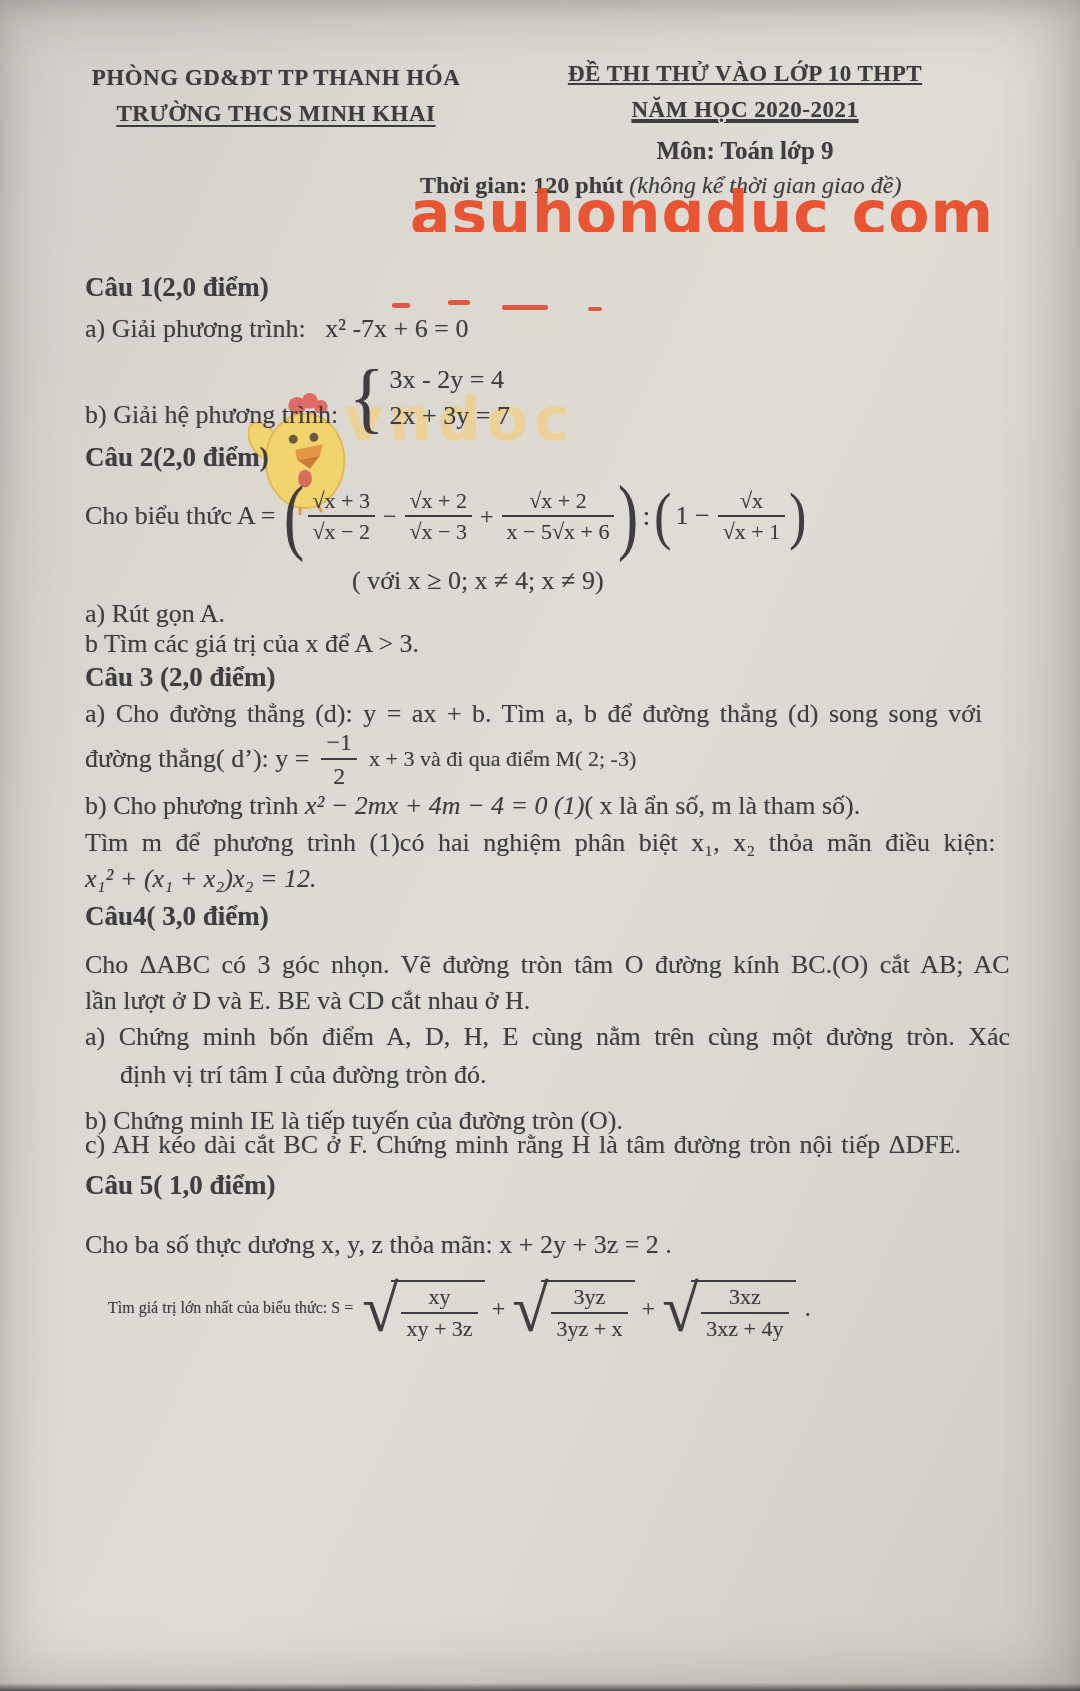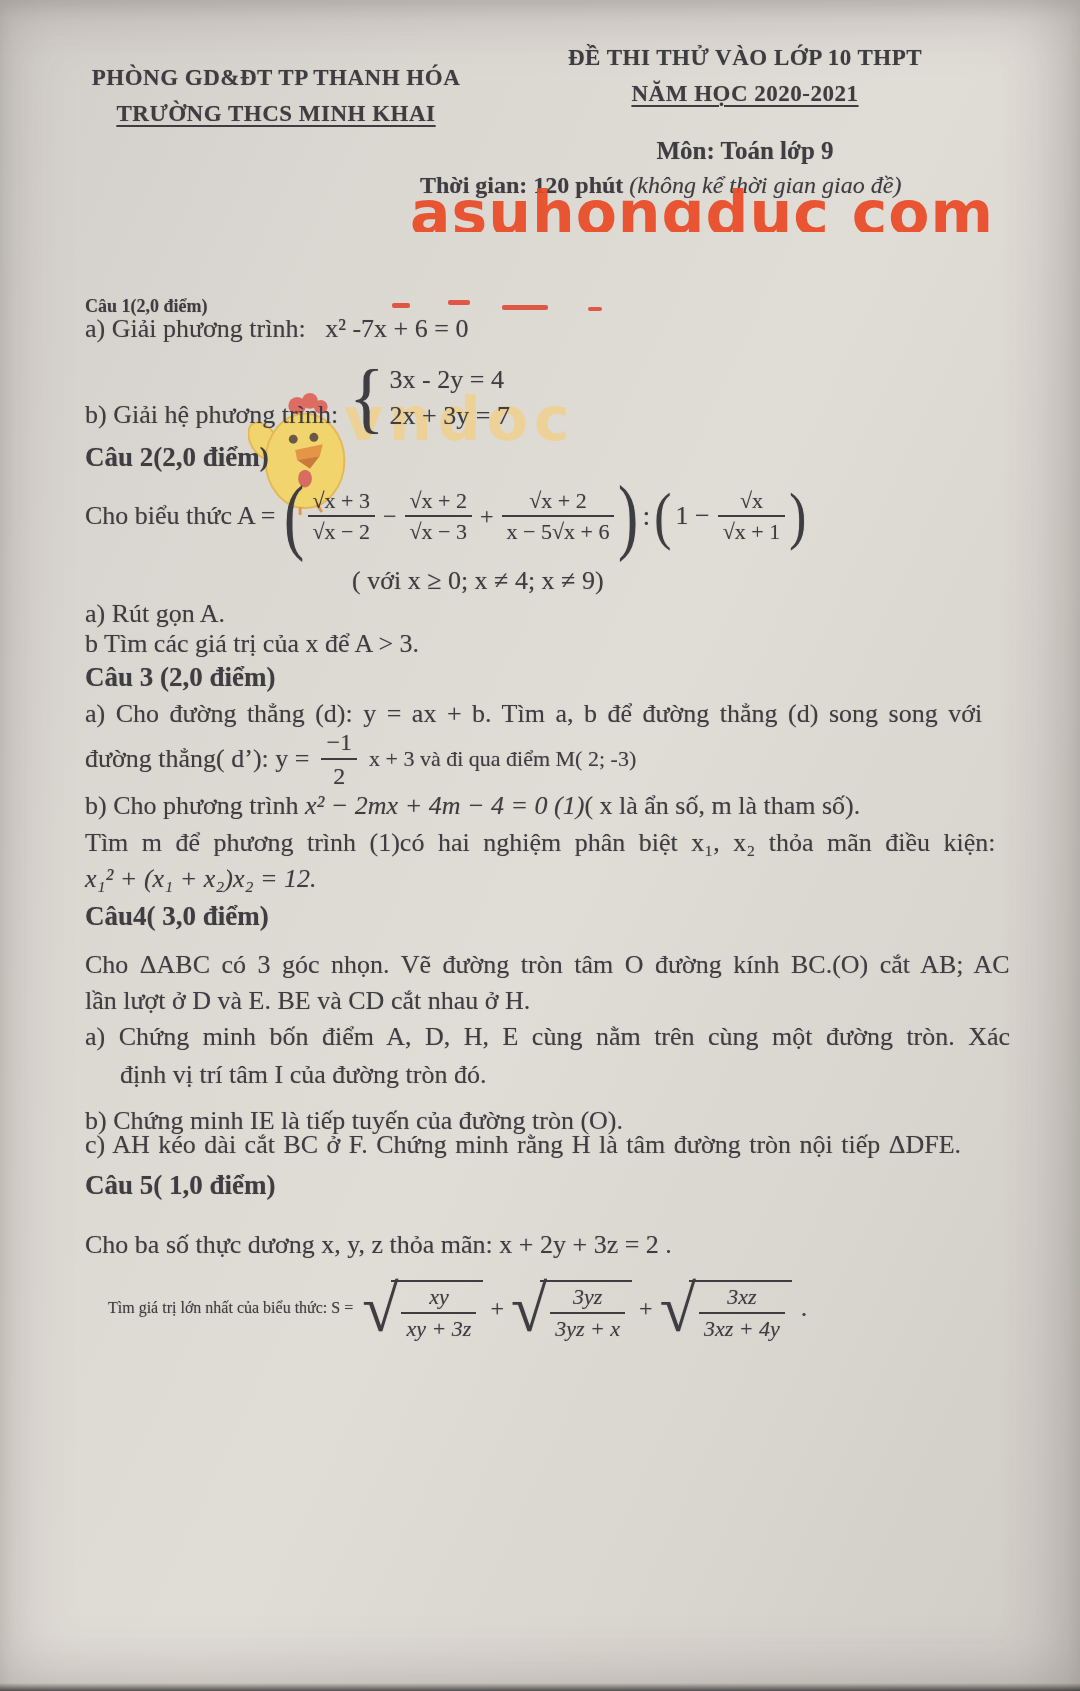--- a/index.html
+++ b/index.html
@@ -48,21 +48,21 @@
           text-shadow: 0 0 1px rgba(62,61,65,0.38); }
   .frac { display:inline-block; text-align:center; vertical-align:middle; font-size:22px; line-height:1.25; margin:0 4px; }
   .frac .num { display:block; border-bottom:2px solid #3e3d41; padding:0 5px 1px; }
   .frac .den { display:block; padding:1px 5px 0; }
   .bp { font-size:84px; line-height:0.9; font-weight:400; display:inline-block; transform:scaleX(0.72); margin:0 -4px; }
   .bp2 { font-size:64px; line-height:0.9; font-weight:400; display:inline-block; transform:scaleX(0.8); margin:0 -2px; }
   .brace { font-size:78px; line-height:0.95; font-weight:400; display:inline-block; transform:scaleX(0.95); margin-right:4px; }
   .op { font-size:24px; margin:0 4px; }
   .root { display:inline-flex; align-items:flex-start; margin:0 3px; }
   .rsign { font-size:66px; line-height:1; position:relative; top:2px; margin-right:-7px; }
-  .rbody { display:inline-block; border-top:2.5px solid #3e3d41; padding:1px 3px 0 6px; margin-top:6px;font-style:italic; }
+  .rbody { display:inline-block; border-top:2.5px solid #3e3d41; padding:1px 3px 0 6px; margin-top:6px; }
   .eqcol { display:flex; flex-direction:column; gap:6px; font-size:26px; }
   .lbllow { align-self:flex-end; padding-bottom:10px; margin-right:10px;margin-top:44px; }
 </style>
 </head>
 <body>
 
 <div class="page">
 
   <div class="wm-yellow" style="left:248px; top:390px;">
     <svg width="118" height="126" viewBox="0 0 120 128" style="opacity:0.85;">
@@ -78,34 +78,34 @@
       <ellipse cx="58" cy="90" rx="7" ry="9" fill="#d85a4a"></ellipse>
       <path d="M46 118 l-5 8 M53 119 l0 8 M70 116 l5 8" stroke="#e2902f" stroke-width="3" fill="none"></path>
     </svg>
   </div>
   <div class="wm-vndoc">vndoc</div>
 
   <div class="txt hdr center" style="left:84px; top:60px; width:384px;">
     <div>PHÒNG GD&amp;ĐT TP THANH HÓA</div>
     <div class="und">TRƯỜNG THCS MINH KHAI</div>
   </div>
-  <div class="txt hdr center" style="left:545px; top:40px; width:400px;">
+  <div class="txt hdr center" style="left:545px; top:56px; width:400px;text-decoration:underline;">
     <div>ĐỀ THI THỬ VÀO LỚP 10 THPT</div>
     <div class="und">NĂM HỌC 2020-2021</div>
   </div>
   <div class="txt bold center" style="left:545px; top:137px; width:400px; font-size:25px;">Môn: Toán lớp 9</div>
   <div class="txt" style="left:420px; top:172px; font-size:24px;">
     <span class="bold">Thời gian: 120 phút </span><span class="ital">(không kể thời gian giao đề)</span>
   </div>
 
   <div class="wm-red">
     <span>asuhongduc com</span>
   </div>
 
-  <div class="txt bold" style="left:85px; top:272px; font-size:18px;margin-top:24px;">Câu 1(2,0 điểm)</div>
+  <div class="txt bold" style="left:85px; top:272px; font-size:27px;">Câu 1(2,0 điểm)</div>
   <div class="red-dash" style="left:392px; top:303px; width:18px;"></div>
   <div class="red-dash" style="left:448px; top:300px; width:22px;"></div>
   <div class="red-dash" style="left:502px; top:305px; width:46px;"></div>
   <div class="red-dash" style="left:588px; top:307px; width:14px; height:4px;"></div>
   <div class="txt" style="left:85px; top:314px;">
     <span>a) Giải phương trình:</span>&nbsp;&nbsp;
     <span>x² -7x + 6 = 0</span>
   </div>
   <div class="mrow" style="left:85px; top:356px;">
     <span class="lbllow" style="font-size:26px;">b) Giải hệ phương trình:</span>

